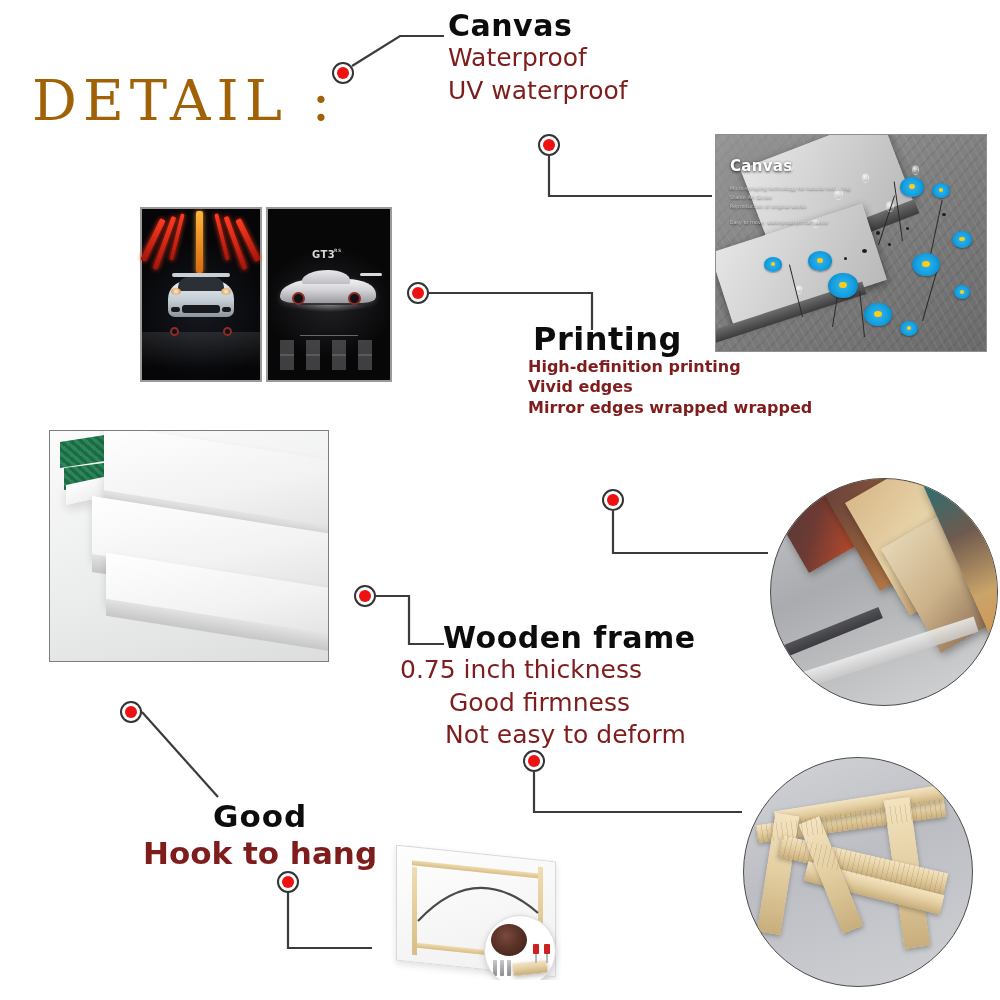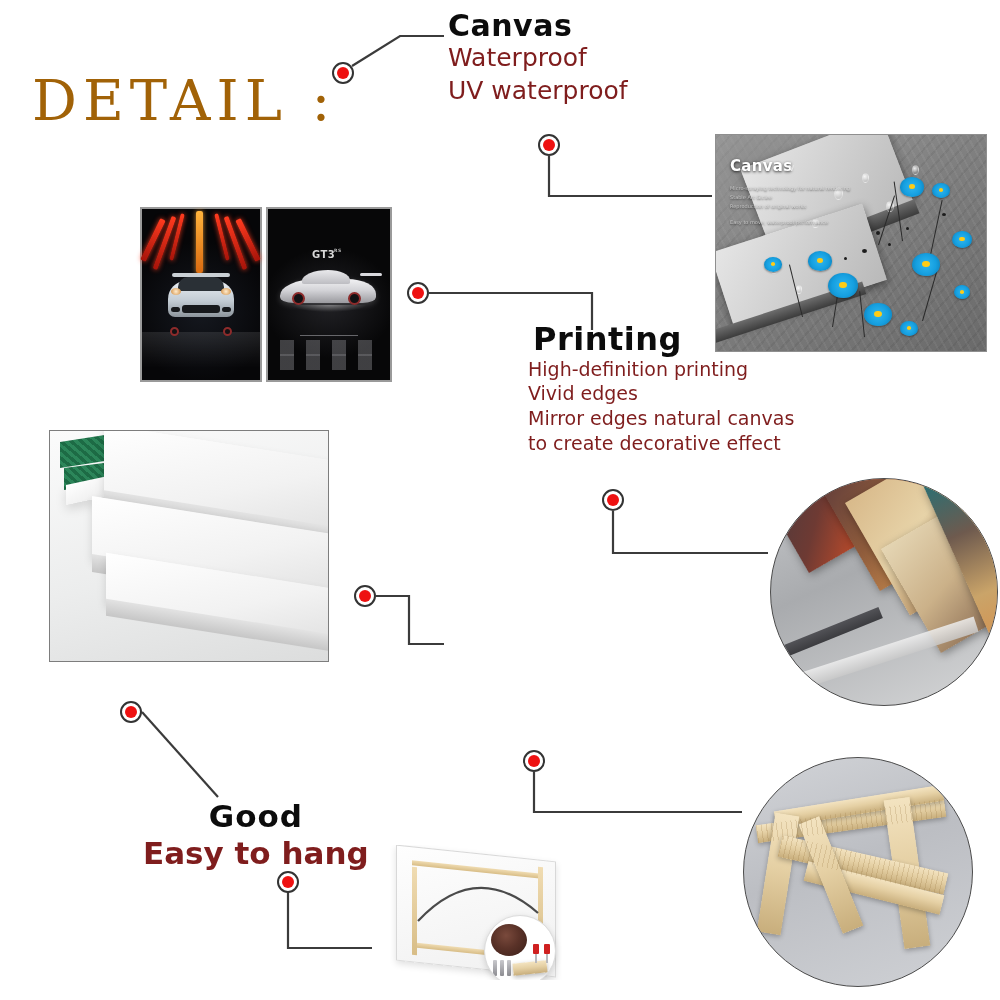--- a/index.html
+++ b/index.html
@@ -25,21 +25,21 @@
     font-family:"DejaVu Sans",sans-serif;
     font-weight:400;color:#7f1d1d;line-height:1.30;
   }
 
   #c-canvas{left:448px;top:10px;}
   #c-canvas .head{font-size:30px;letter-spacing:.5px;}
   #c-canvas .line{font-size:25px;}
 
   #c-printing{left:533px;top:322px;}
   #c-printing .head{font-size:32px;letter-spacing:.5px;}
-  #c-printing .line{font-size:19px;margin-left:-5px;}
+  #c-printing .line{font-size:16px;margin-left:-5px;font-weight:bold;}
 
   #c-wood{left:400px;top:622px;}
   #c-wood .head{font-size:30px;letter-spacing:.5px;margin-left:43px;}
   #c-wood .line{font-size:25px;}
   #c-wood .l2{margin-left:49px;}
   #c-wood .l3{margin-left:45px;}
 
   #c-hook{left:143px;top:800px;text-align:center;}
   #c-hook .head{font-size:31px;letter-spacing:1px;}
   #c-hook .line{font-size:31px;font-weight:700;}
@@ -215,28 +215,33 @@
   <div class="callout" id="c-canvas">
     <div class="head">Canvas</div>
     <div class="line">Waterproof</div>
     <div class="line">UV waterproof</div>
   </div>
 
   <div class="callout" id="c-printing">
     <div class="head">Printing</div>
     <div class="line">High-definition printing</div>
     <div class="line">Vivid edges</div>
-    <div class="line">Mirror edges natural canvas</div>
-    <div class="line">to create decorative effect</div>
-  </div>
-
+    <div class="line">Mirror edges wrapped wrapped</div>
+  </div>
+
+  <div class="callout" id="c-wood">
+    <div class="head">Wooden frame</div>
+    <div class="line l1">0.75 inch thickness</div>
+    <div class="line l2">Good firmness</div>
+    <div class="line l3">Not easy to deform</div>
+  </div>
 
   <div class="callout" id="c-hook">
     <div class="head">Good</div>
-    <div class="line">Easy to hang</div>
+    <div class="line">Hook to hang</div>
   </div>
 
   <div class="panel" id="triptych">
 
 
     <div class="poster" id="p2">
       <div class="neon" style="left:8px;top:8px;width:6px;height:46px;transform:rotate(26deg);"></div>
       <div class="neon" style="left:20px;top:6px;width:5px;height:56px;transform:rotate(20deg);"></div>
       <div class="neon" style="left:33px;top:4px;width:4px;height:48px;transform:rotate(14deg);"></div>
       <div class="neon amber" style="left:54px;top:2px;width:7px;height:62px;"></div>

